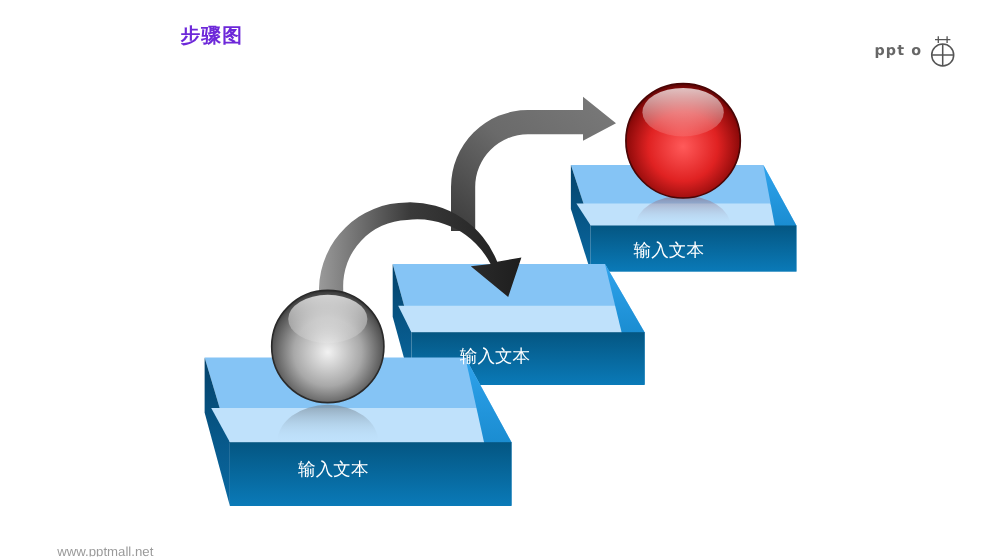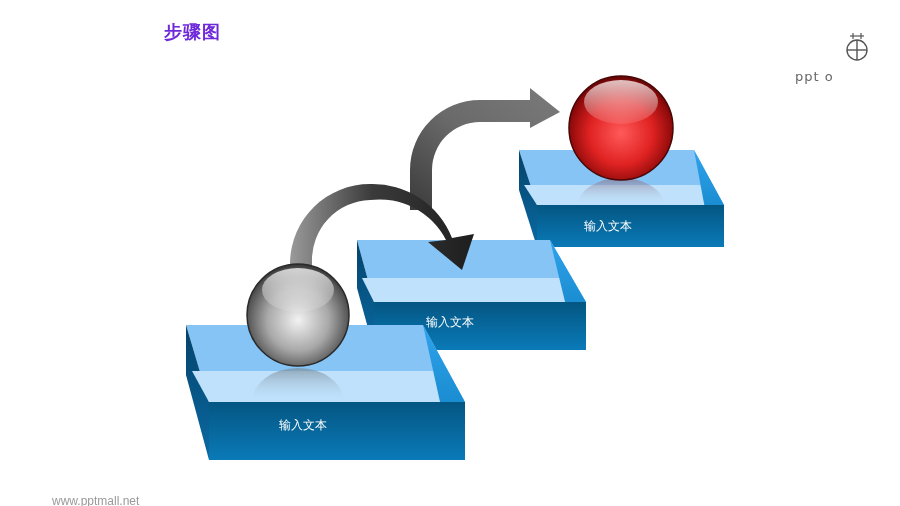--- a/index.html
+++ b/index.html
@@ -1,22 +1,22 @@
 <!DOCTYPE html>
 <html><head>
 <meta charset="utf-8">
 <style>
   html,body{margin:0;padding:0;background:#ffffff;}
   body{width:900px;height:506px;position:relative;overflow:hidden;font-family:"DejaVu Sans","Liberation Sans",sans-serif;}
   .title{position:absolute;left:164px;top:20px;font-size:18px;font-weight:bold;color:#6d28d9;letter-spacing:1px;}
   .logo{position:absolute;left:795px;top:30px;width:80px;height:36px;}
-  .logo-text{position:absolute;left:0;top:9px;font-family:"DejaVu Sans",sans-serif;font-size:13px;color:#666;letter-spacing:1px;font-weight:400;margin-top:30px;}
+  .logo-text{position:absolute;left:0;top:9px;font-family:"DejaVu Sans",sans-serif;font-size:13px;color:#666;letter-spacing:1px;font-weight:700;}
   .footer{position:absolute;left:52px;top:476px;font-size:12px;color:#9a9a9a;font-family:"Liberation Sans",sans-serif;margin-top:18px;}
   svg.diagram{position:absolute;left:0;top:0;}
-  .step-label{position:absolute;color:#ffffff;font-size:12px;text-align:center;width:120px;font-family:Liberation Mono, monospace;}
+  .step-label{position:absolute;color:#ffffff;font-size:16px;text-align:center;width:120px;font-family:Liberation Mono, monospace;}
 </style>
 </head>
 <body>
 
 <div class="title">步骤图</div>
 
 <div class="logo">
   <span class="logo-text">ppt o</span>
   <svg width="80" height="36" style="position:absolute;left:0;top:0;">
     <circle cx="62" cy="20" r="10" fill="none" stroke="#555" stroke-width="1.4"></circle>

